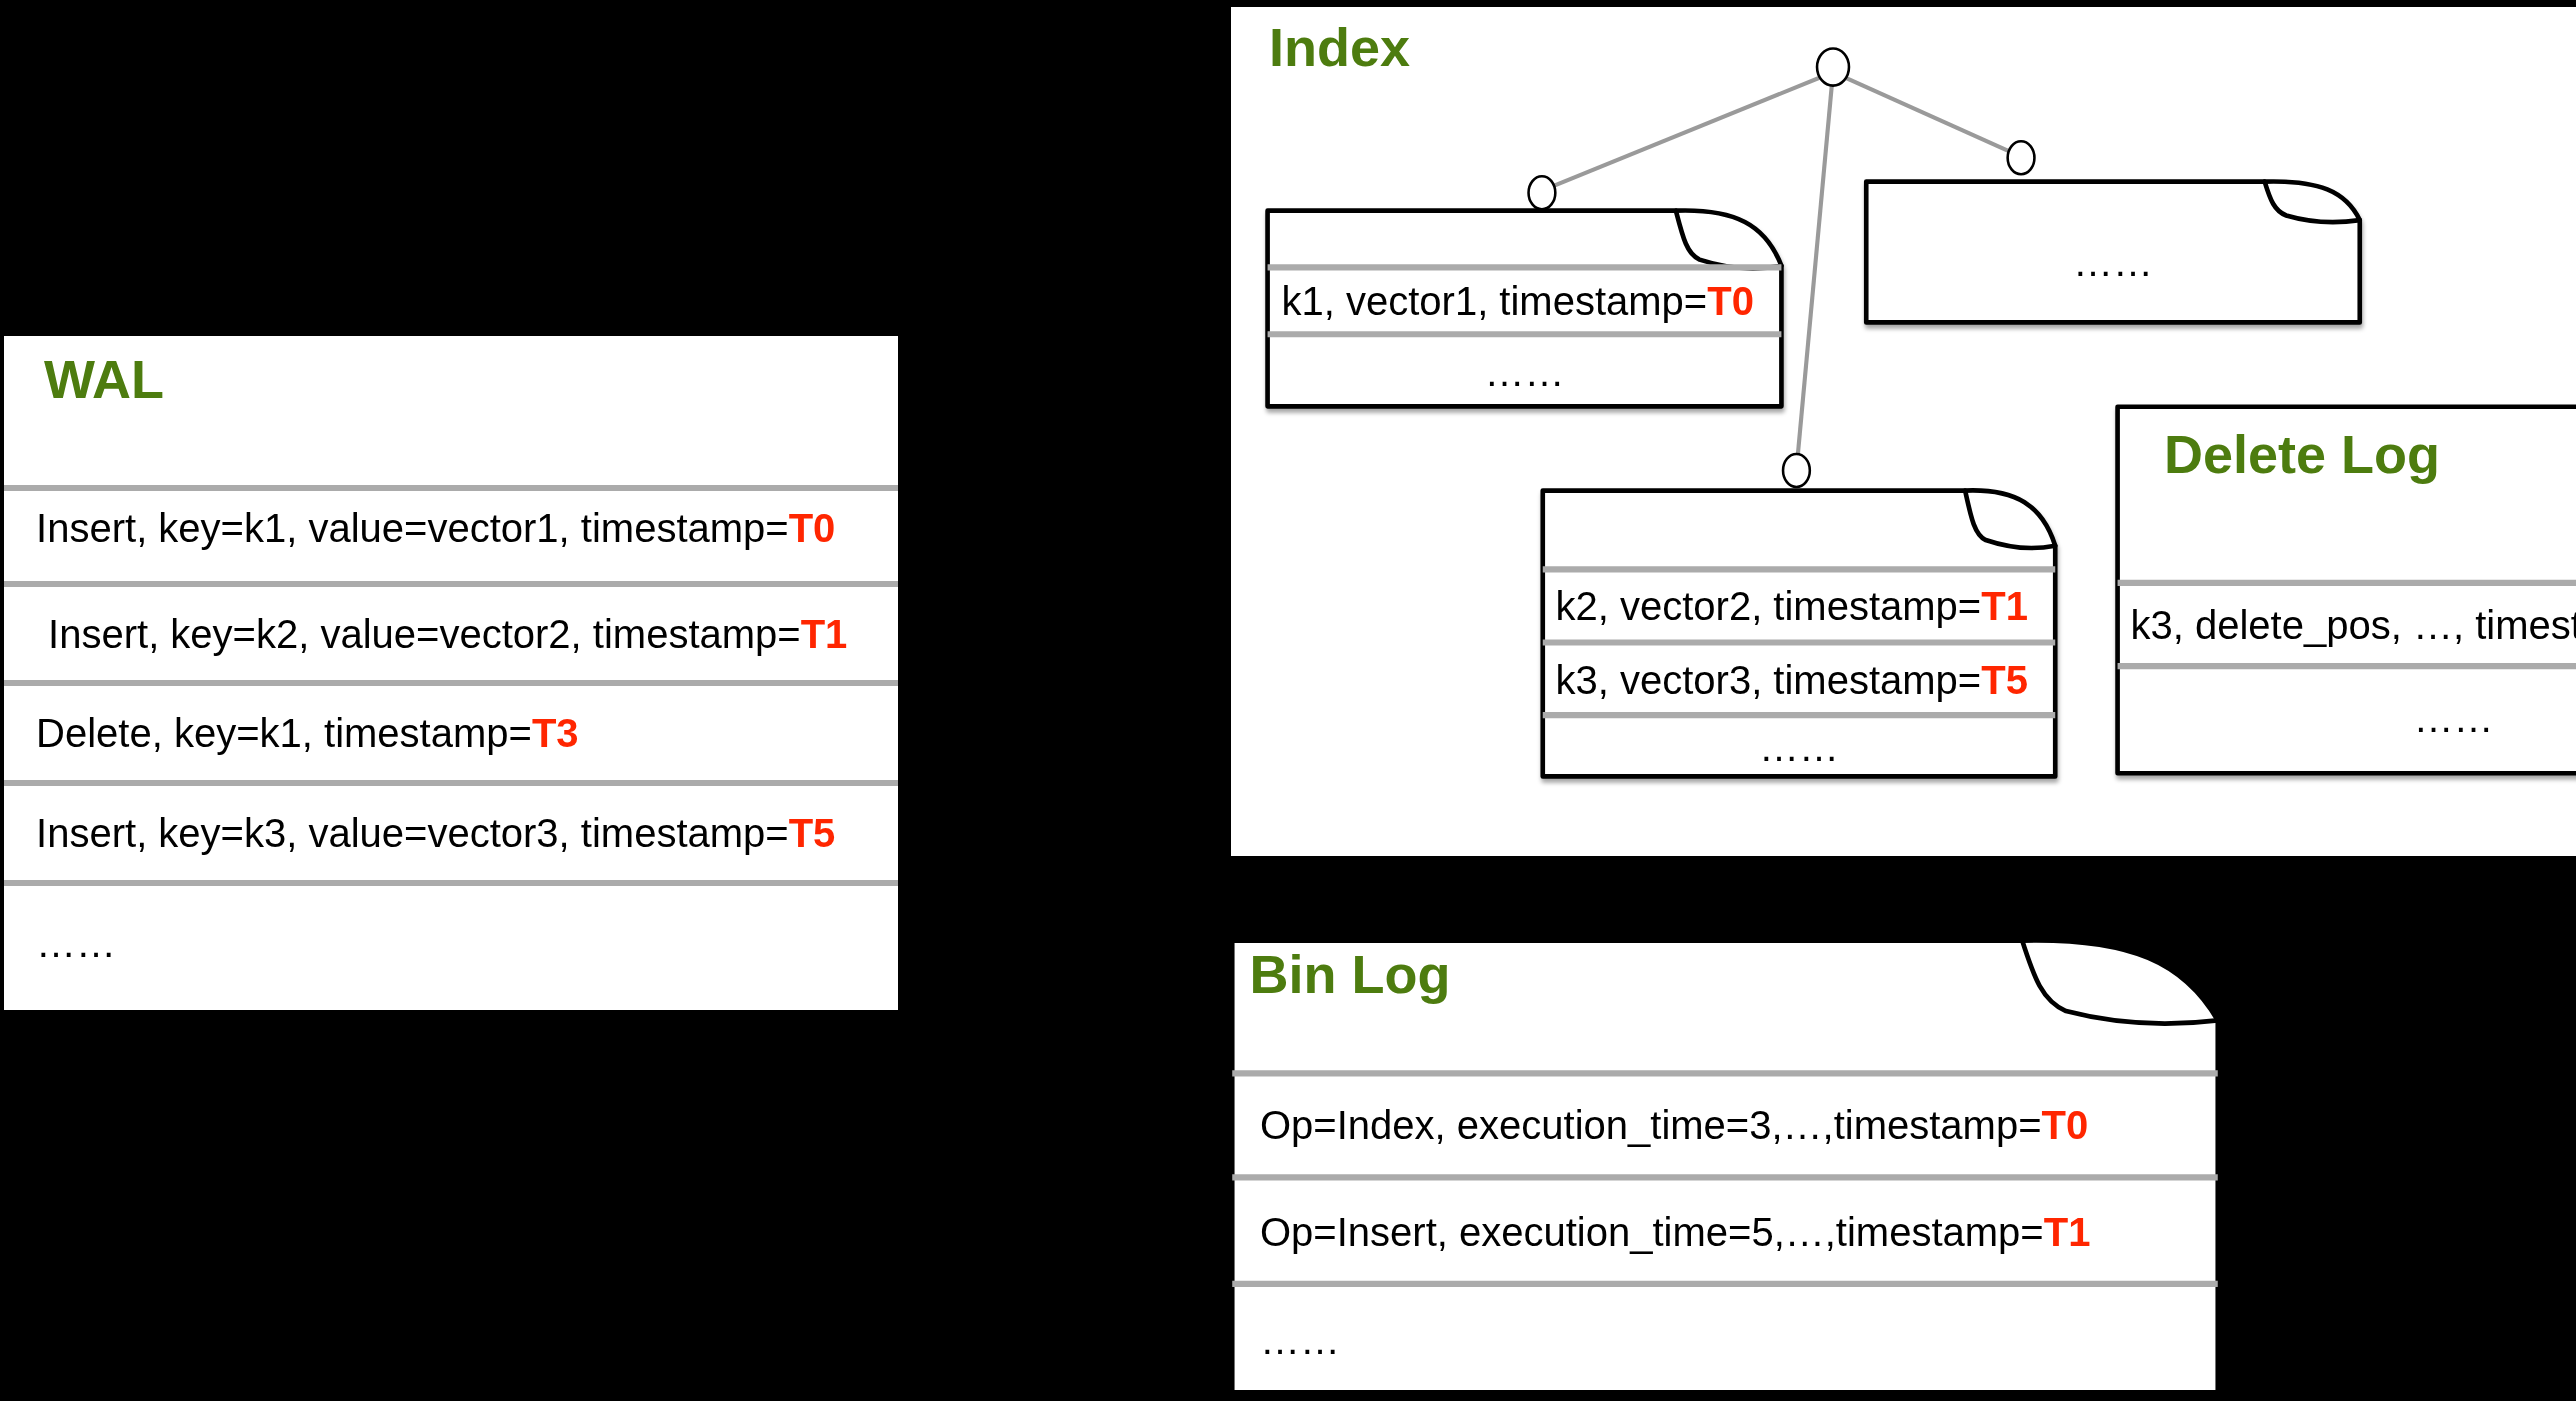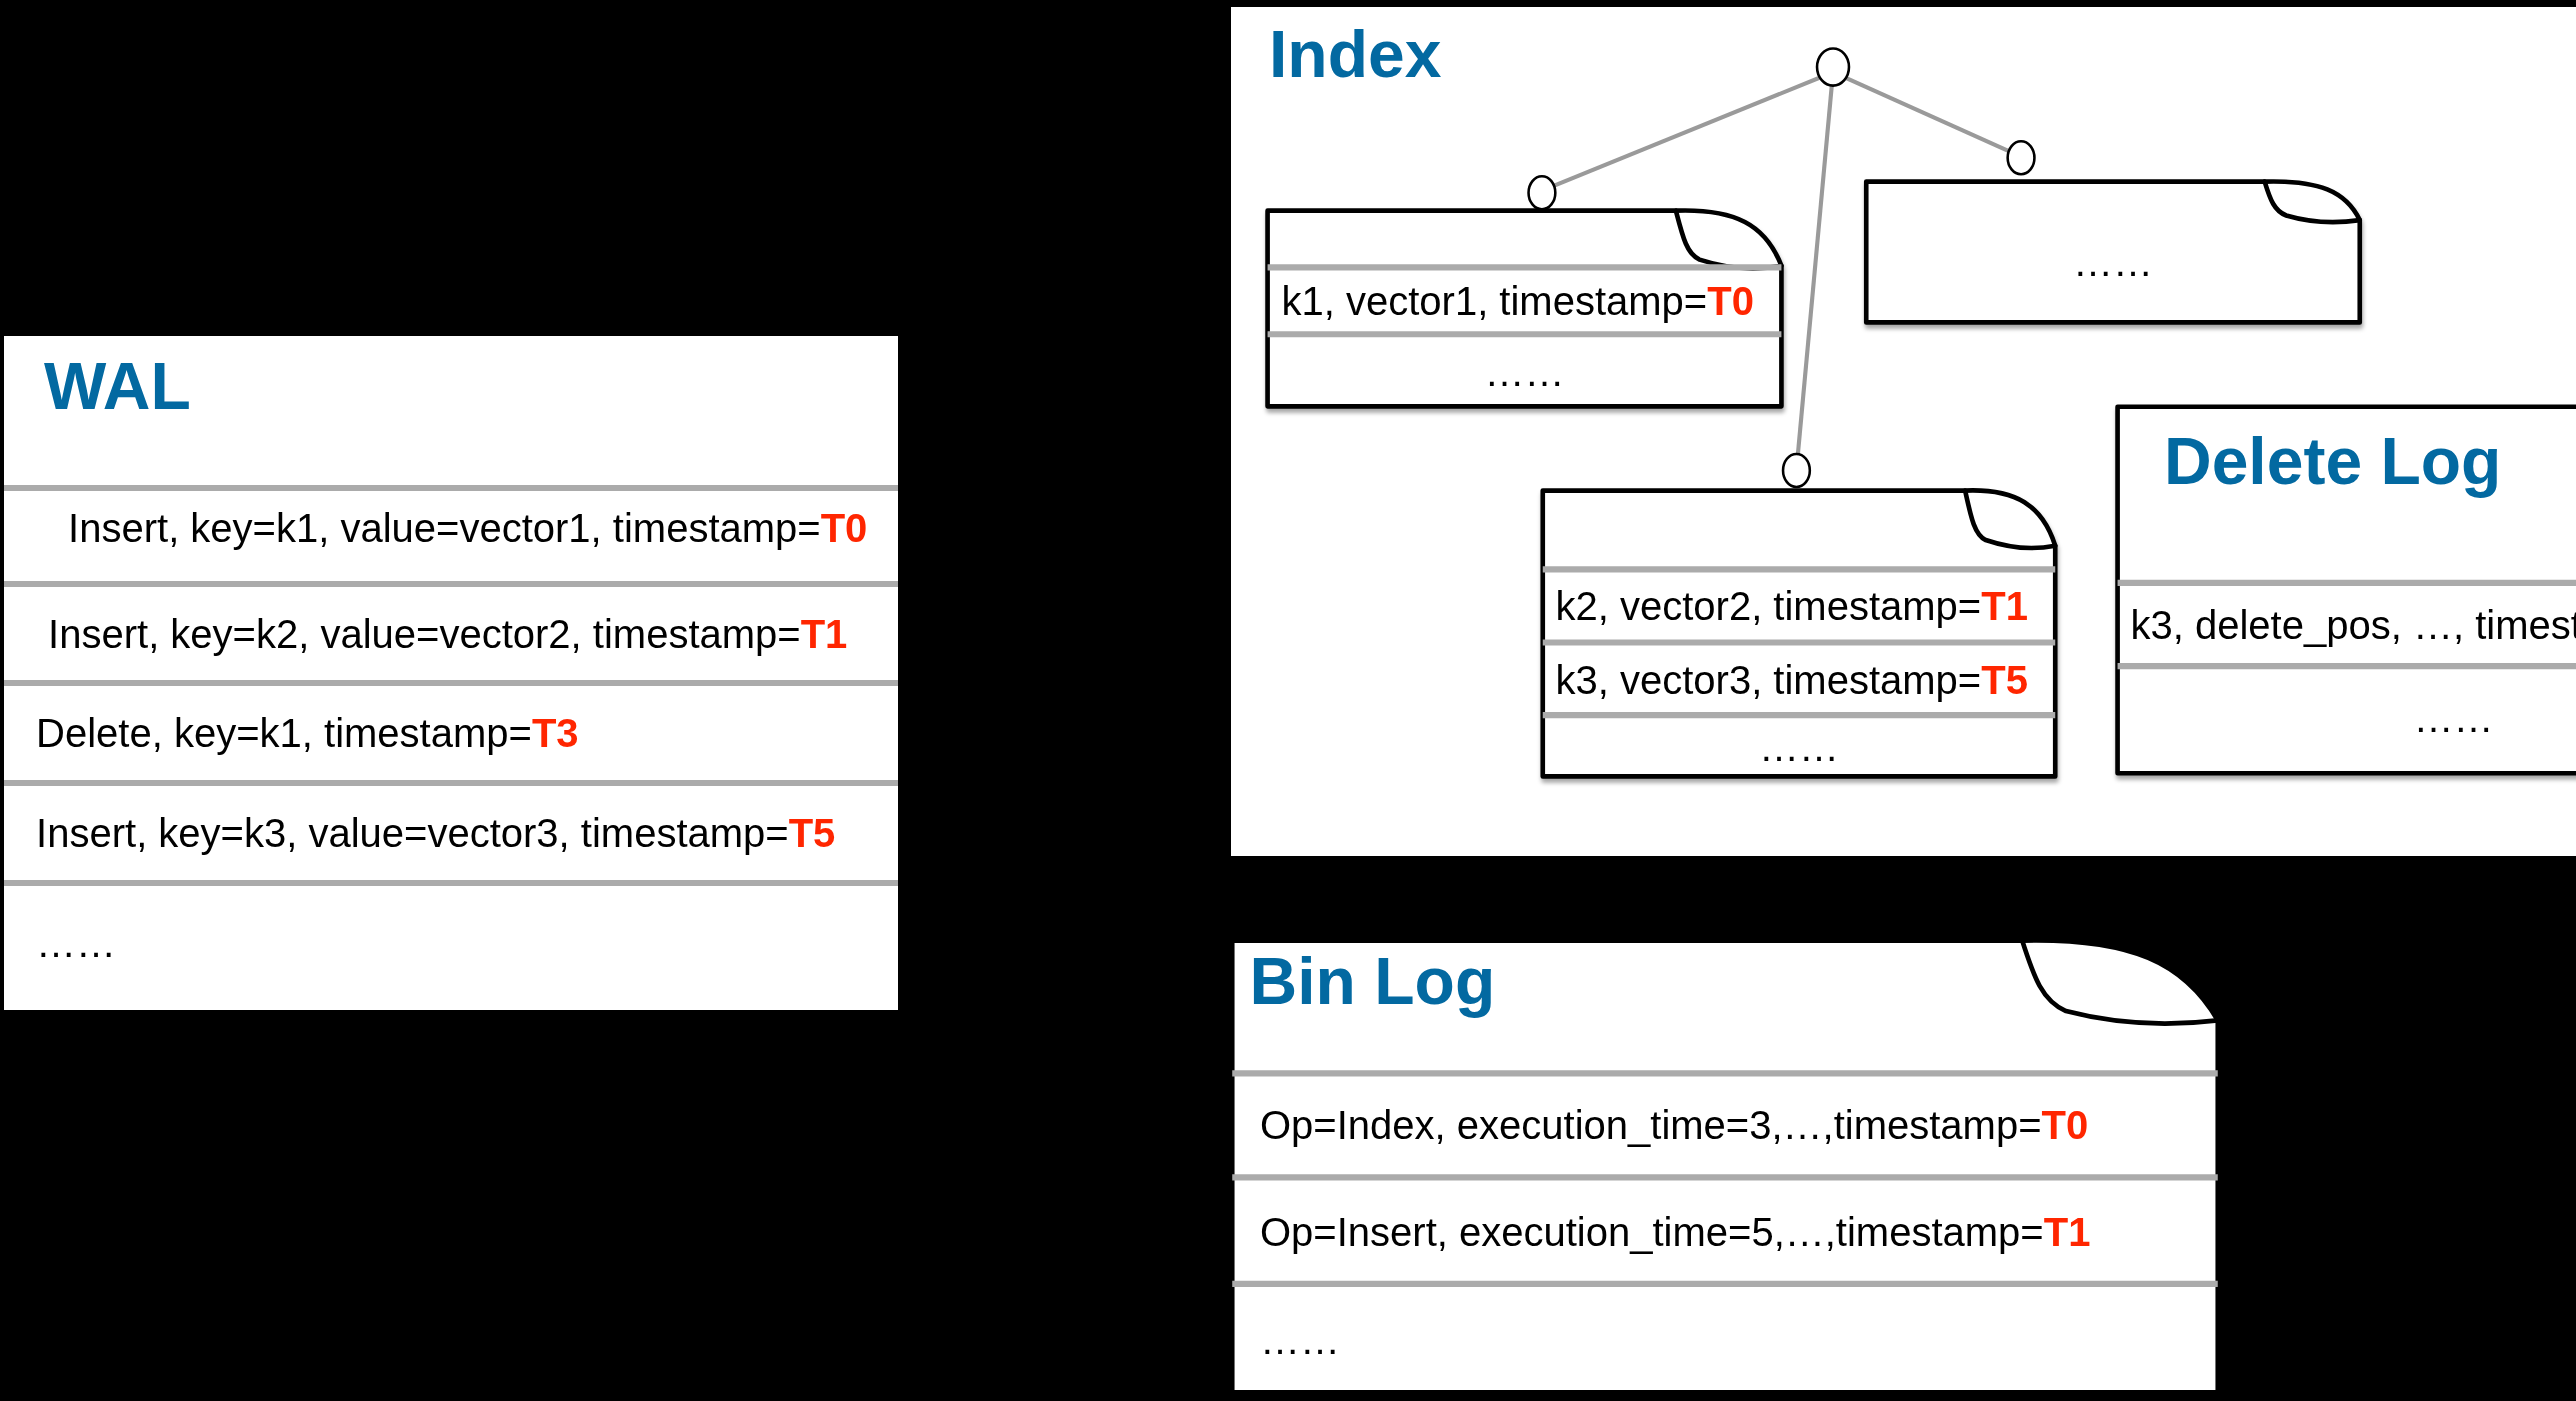--- a/index.html
+++ b/index.html
@@ -2,21 +2,21 @@
 <html style="font-size:8.2px"><head>
 <meta charset="utf-8">
 <style>
   * { margin:0; padding:0; box-sizing:border-box; }
   html,body { width:2817px; height:1402px; background:#000; overflow:hidden;
               font-family:"Liberation Sans", sans-serif; }
   #stage { position:absolute; left:0; top:0; width:2817px; height:1402px; background:#000; }
 
   .panel { position:absolute; background:#fff; }
 
-  .box-title { position:absolute; font-size:66px; font-weight:bold; color:#0369a1;
+  .box-title { position:absolute; font-size:54px; font-weight:bold; color:#4d7c0f;
                line-height:1.1; white-space:nowrap; }
 
   .sep { position:absolute; left:0; right:0; height:6.2px; background:#ABABAB; }
 
   .row { position:absolute; display:flex; align-items:center; font-size:40px;
          color:#000; white-space:pre; line-height:1; }
   .row.centered { left:0; right:0; justify-content:center; }
   .ts { color:#FF2600; font-weight:bold; }
 
   .layer { position:absolute; left:0; top:0; }
@@ -37,21 +37,21 @@
 
   <div class="panel" style="left:4.1px; top:336px; width:894px; height:674px;">
     <div class="box-title" style="left:40px; top:14.4px;">WAL</div>
 
     <div class="sep" style="top:149px;"></div>
     <div class="sep" style="top:245px;"></div>
     <div class="sep" style="top:344px;"></div>
     <div class="sep" style="top:444px;"></div>
     <div class="sep" style="top:544px;"></div>
 
-    <div class="row" style="left:32px; top:155px; height:74px;margin-left:32px;">
+    <div class="row" style="left:32px; top:155px; height:74px;">
       <span>Insert, key=k1, value=vector1, timestamp=</span><span class="ts">T0</span>
     </div>
     <div class="row" style="left:44px; top:251px; height:93px;">
       <span>Insert, key=k2, value=vector2, timestamp=</span><span class="ts">T1</span>
     </div>
     <div class="row" style="left:32px; top:350px; height:94px;">
       <span>Delete, key=k1, timestamp=</span><span class="ts">T3</span>
     </div>
     <div class="row" style="left:32px; top:450px; height:94px;">
       <span>Insert, key=k3, value=vector3, timestamp=</span><span class="ts">T5</span>

